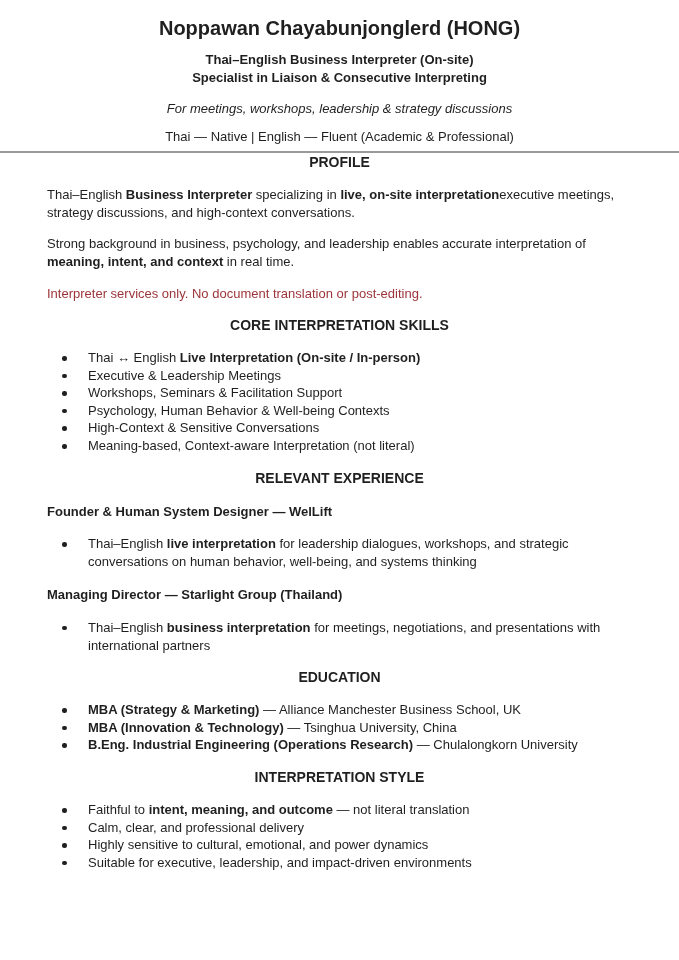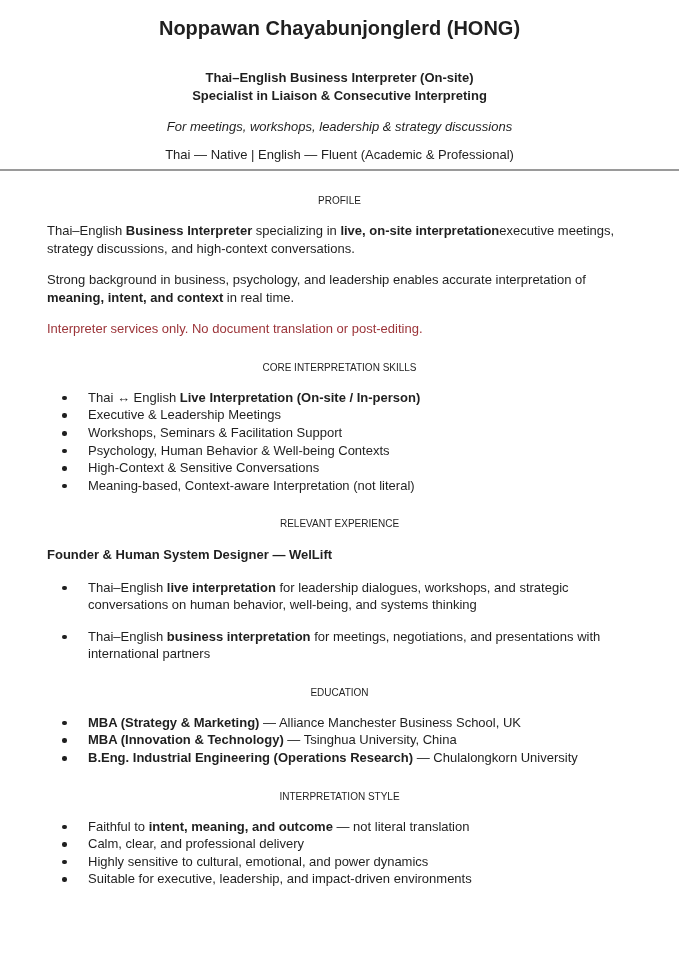--- a/index.html
+++ b/index.html
@@ -11,27 +11,27 @@
   html,body{margin:0;padding:0}
   body{
     width:679px;height:960px;background:var(--bg);
     font-family:"Liberation Sans","DejaVu Sans",sans-serif;
     font-size:13px;line-height:1.35;color:var(--text);
     -webkit-font-smoothing:antialiased;
   }
   .page{padding-top:15px;box-sizing:border-box}
   header{padding:0 72px;text-align:center}
   h1{font-size:20px;line-height:1.3;margin:0;font-weight:700}
-  .subtitle{font-weight:700;margin-top:28px}
+  .subtitle{font-weight:700;margin-top:10px}
   .subtitle div{line-height:1.35}
   .tagline{font-style:italic;margin-top:14px}
   .languages{margin-top:10px}
   .divider{border:none;border-top:2px solid var(--divider);margin:6px 0 0}
   main{padding:0 47px 20px}
-  h2{font-size:10px;font-weight:400;text-align:center;margin:23px 0 15px;line-height:1.3}
+  h2{font-size:14px;font-weight:700;text-align:center;margin:0 0 15px;line-height:1.3}
   p{margin:0 0 14px}
   p.center{}
   p.it{}
   p.accent{color:var(--accent)}
   p.job{font-weight:700;margin:16px 0 15px}
   ul{list-style:none;margin:0 0 14px;padding:0}
   li{position:relative;padding-left:41px;line-height:1.35}
   li::before{
     content:"";position:absolute;left:15px;top:7px;
     width:4.5px;height:4.5px;border-radius:50%;background:var(--text);
@@ -71,20 +71,21 @@
           <li><span>High-Context &amp; Sensitive Conversations</span></li>
           <li><span>Meaning-based, Context-aware Interpretation (not literal)</span></li>
         </ul>
       </section>
       <section>
         <h2>RELEVANT EXPERIENCE</h2>
         <p class="job"><span class="b">Founder &amp; Human System Designer — WelLift</span></p>
         <ul>
           <li><span>Thai–English </span><span class="b">live interpretation</span><span> for leadership dialogues, workshops, and strategic conversations on human behavior, well-being, and systems thinking</span></li>
         </ul>
+        <p class="job"><span class="b">Managing Director — Starlight Group (Thailand)</span></p>
         <ul>
           <li><span>Thai–English </span><span class="b">business interpretation</span><span> for meetings, negotiations, and presentations with international partners</span></li>
         </ul>
       </section>
       <section>
         <h2>EDUCATION</h2>
         <ul>
           <li><span class="b">MBA (Strategy &amp; Marketing)</span><span> — Alliance Manchester Business School, UK</span></li>
           <li><span class="b">MBA (Innovation &amp; Technology)</span><span> — Tsinghua University, China</span></li>
           <li><span class="b">B.Eng. Industrial Engineering (Operations Research)</span><span> — Chulalongkorn University</span></li>

